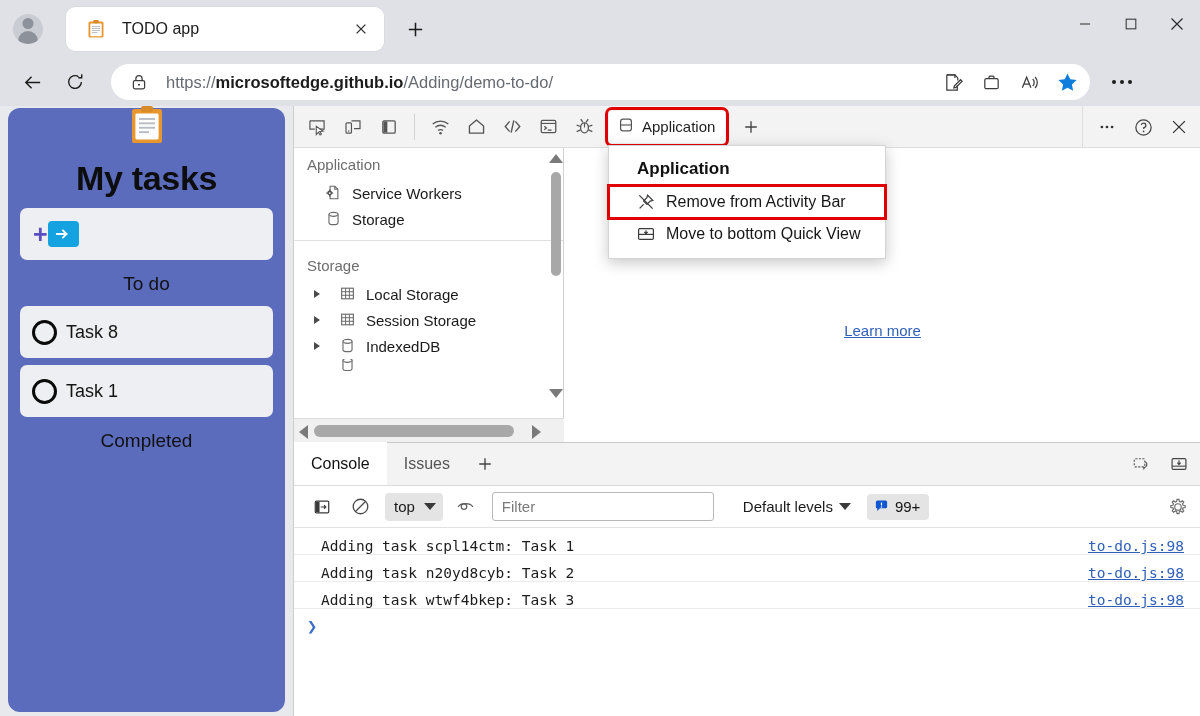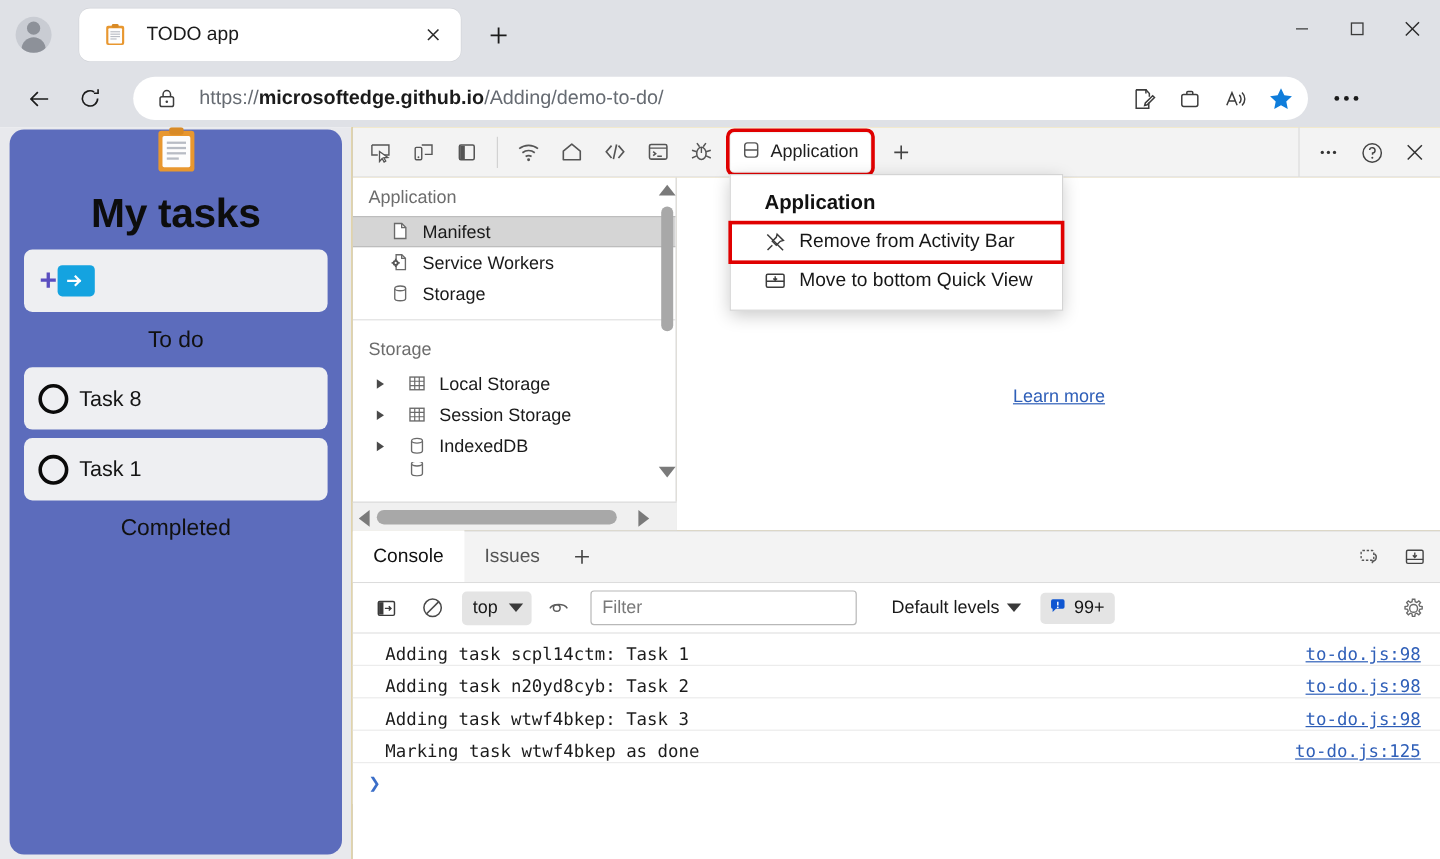--- a/index.html
+++ b/index.html
@@ -171,21 +171,21 @@
     margin-left: 12px; width: 25px; height: 25px; border-radius: 50%;
     background: #0a0a0a; flex: none;
     display: flex; align-items: center; justify-content: center;
   }
   .task-text { margin-left: 9px; font-size: 18px; color: #151515; }
   .task-text.done { text-decoration: line-through; color: #6b6b6b; }
 
   
   .devtools {
     position: absolute; left: 293px; top: 0; width: 907px; height: 610px;
-    background: #eab308;
+    background: #1d4ed8;
     border-left: 1px solid #cdcdcd;
   }
   .dt-activity-bar {
     position: absolute; left: 0; top: 0; width: 907px; height: 42px;
     background: #f3f3f3; border-bottom: 1px solid #dddddd;
     display: flex; align-items: center;
   }
   .dt-icon-btn {
     width: 36px; height: 34px;
     display: flex; align-items: center; justify-content: center;
@@ -671,29 +671,20 @@
         </div>
       </div>
 
       <div class="dt-body">
 
         <div class="dt-sidebar">
           <div class="dt-sidebar-inner">
 
             <div class="dt-group-title">Application</div>
 
-            <div class="dt-tree-row selected">
-              <span class="tree-ico">
-                <svg viewBox="0 0 18 18" width="17" height="17">
-                  <path d="M4 2.4 h6.4 L14 6 v9.6 H4 z" fill="#fff" stroke="#6a6a6a" stroke-width="1.2"></path>
-                  <path d="M10.3 2.4 V6 H14" fill="none" stroke="#6a6a6a" stroke-width="1.2"></path>
-                </svg>
-              </span>
-              <span>Manifest</span>
-            </div>
 
             <div class="dt-tree-row">
               <span class="tree-ico">
                 <svg viewBox="0 0 18 18" width="17" height="17">
                   <path d="M5.4 2.4 h5 L13.6 5.6 v10 H5.4 z" fill="#fff" stroke="#6a6a6a" stroke-width="1.2"></path>
                   <path d="M10.3 2.4 V5.6 H13.6" fill="none" stroke="#6a6a6a" stroke-width="1.2"></path>
                   <circle cx="5" cy="9.6" r="2.6" fill="#555"></circle>
                   <circle cx="5" cy="9.6" r="0.95" fill="#fff"></circle>
                   <g fill="#555">
                     <rect x="4.3" y="5.9" width="1.4" height="1.6"></rect>
@@ -864,24 +855,20 @@
             <span class="src">to-do.js:98</span>
           </div>
           <div class="log-row">
             <span class="msg">Adding task n20yd8cyb: Task 2</span>
             <span class="src">to-do.js:98</span>
           </div>
           <div class="log-row">
             <span class="msg">Adding task wtwf4bkep: Task 3</span>
             <span class="src">to-do.js:98</span>
           </div>
-          <div class="log-row">
-            <span class="msg">Marking task wtwf4bkep as done</span>
-            <span class="src">to-do.js:125</span>
-          </div>
           <div class="log-prompt">
             <span>❯</span>
           </div>
         </div>
       </div>
 
     </div>
   </div>
 </div>
 

